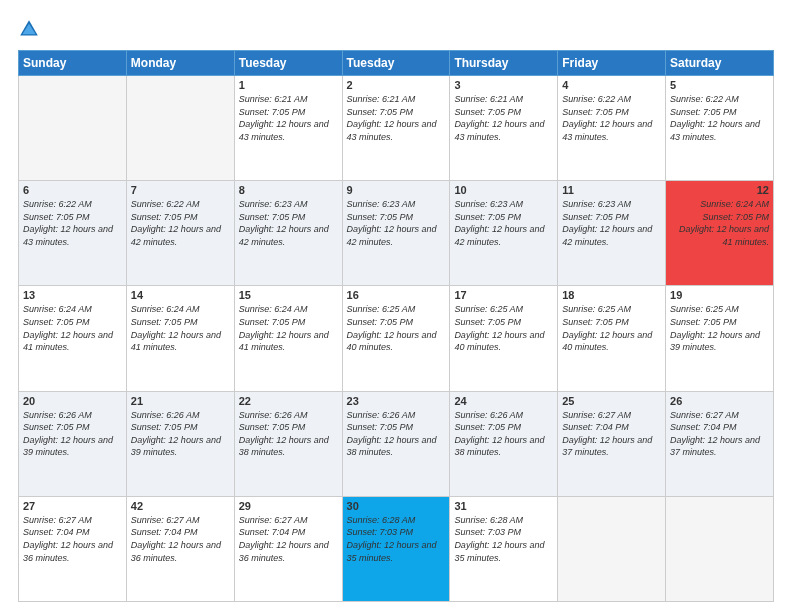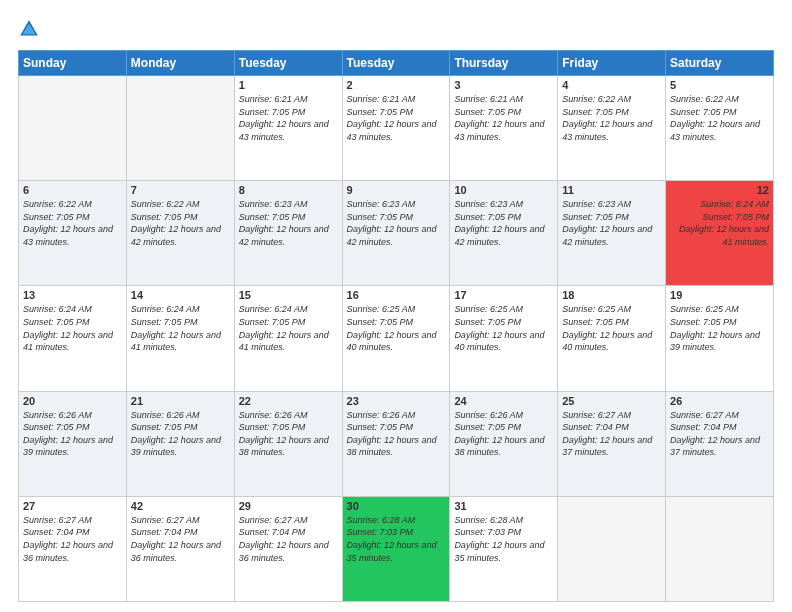--- a/index.html
+++ b/index.html
@@ -315,21 +315,21 @@
             <div class="day-info" style="white-space: pre-line;">Sunrise: 6:27 AM
 Sunset: 7:04 PM
 Daylight: 12 hours and 36 minutes.</div>
           </td>
           <td style="background: rgb(255, 255, 255);">
             <div class="day-num">29</div>
             <div class="day-info" style="white-space: pre-line;">Sunrise: 6:27 AM
 Sunset: 7:04 PM
 Daylight: 12 hours and 36 minutes.</div>
           </td>
-          <td style="background: #22c55e;">
+          <td style="background: #0ea5e9;">
             <div class="day-num">30</div>
             <div class="day-info" style="white-space: pre-line;">Sunrise: 6:28 AM
 Sunset: 7:03 PM
 Daylight: 12 hours and 35 minutes.</div>
           </td>
           <td style="background: rgb(255, 255, 255);">
             <div class="day-num">31</div>
             <div class="day-info" style="white-space: pre-line;">Sunrise: 6:28 AM
 Sunset: 7:03 PM
 Daylight: 12 hours and 35 minutes.</div>

